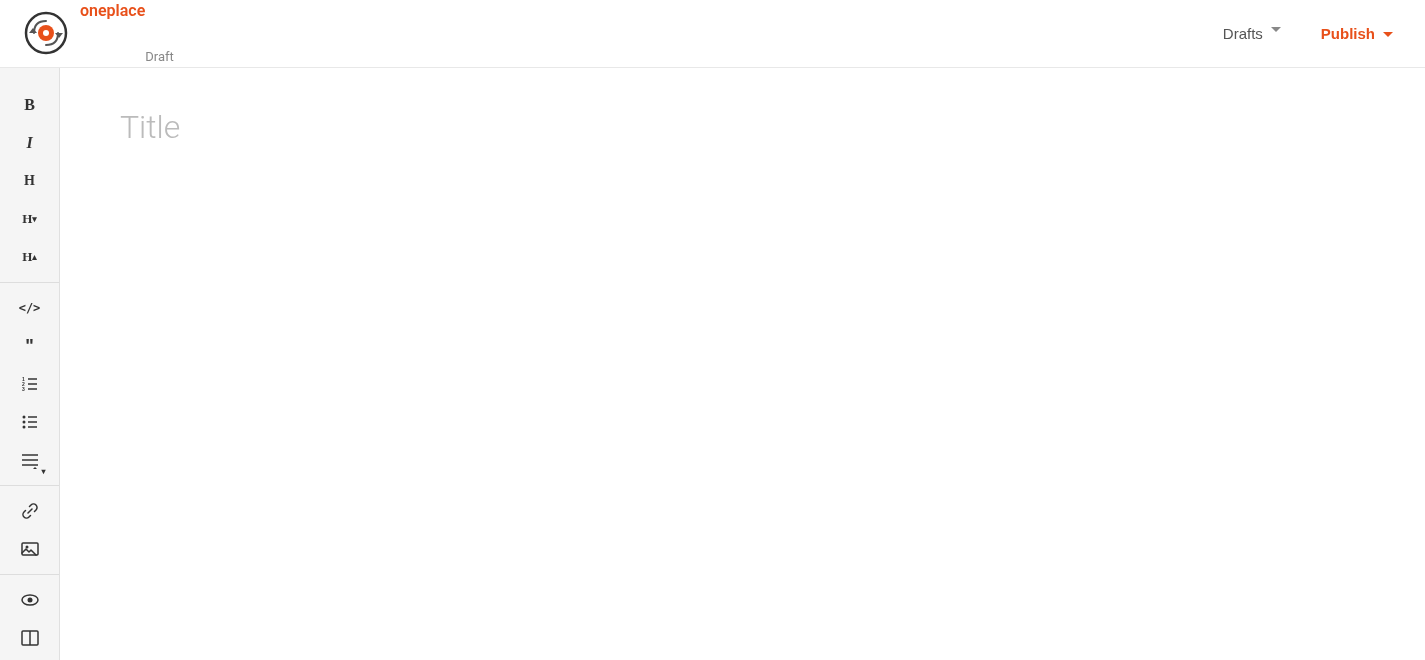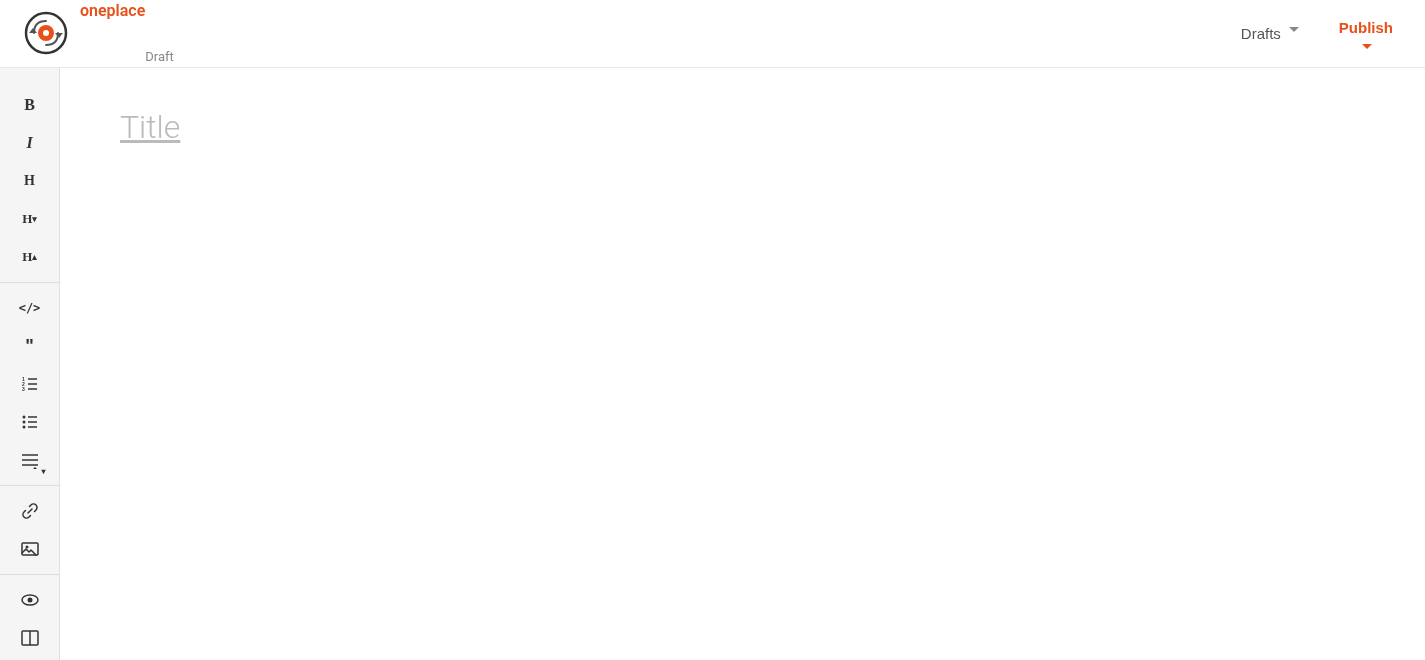--- a/index.html
+++ b/index.html
@@ -87,21 +87,20 @@
       display: flex;
       align-items: center;
       gap: 6px;
       color: #e8501a;
       font-size: 15px;
       font-weight: 600;
       cursor: pointer;
       background: none;
       border: none;
       padding: 6px 8px;
-      flex-direction: column;
     }
 
     
     .main-layout {
       display: flex;
       height: calc(660px - 68px);
     }
 
     
     .sidebar-toolbar {
@@ -278,16 +277,16 @@
         <svg width="18" height="18" viewBox="0 0 18 18" fill="none" xmlns="http://www.w3.org/2000/svg">
           <rect x="1" y="2" width="16" height="14" rx="1" stroke="#333" stroke-width="1.5"></rect>
           <line x1="9" y1="2" x2="9" y2="16" stroke="#333" stroke-width="1.5"></line>
         </svg>
       </button>
     </div>
 
   </div>
 
   <div class="content-area">
-    <div class="editor-title" contenteditable="true" style="color: rgb(187, 187, 187); font-size: 32px; font-weight: 300; outline: none; min-height: 50px; text-decoration: underline;" placeholder="Title">Title</div>
+    <div class="editor-title" contenteditable="true" style="color: rgb(187, 187, 187); font-size: 32px; font-weight: 300; outline: none; min-height: 50px;" placeholder="Title">Title</div>
   </div>
 
 </div>
 
 </body></html>

